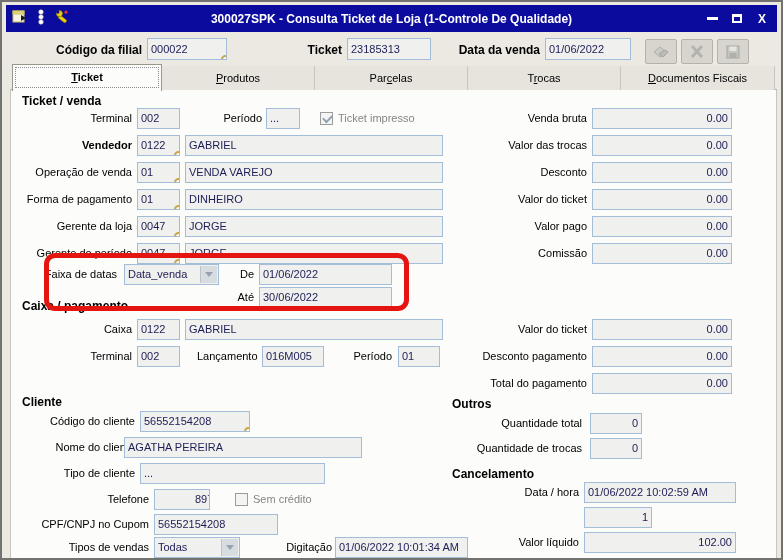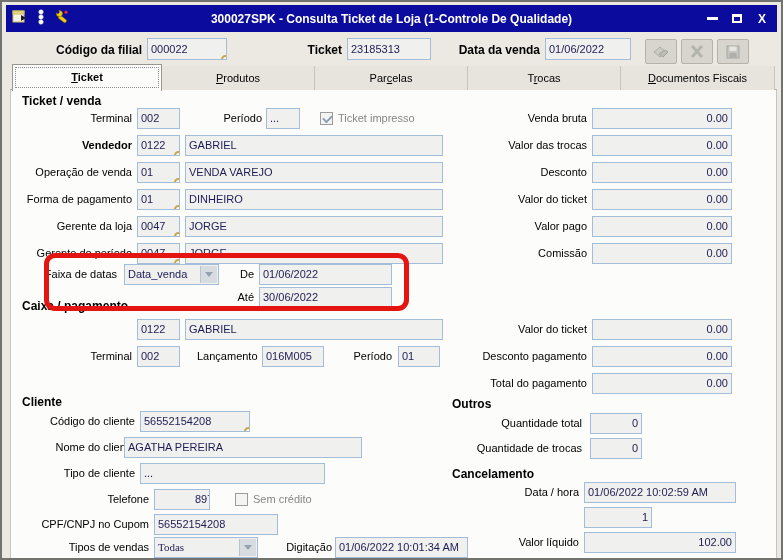--- a/index.html
+++ b/index.html
@@ -181,20 +181,21 @@
   <div class="fld num" style="left:590px;top:160px;width:140px;">0.00</div>
   <div class="lbl" style="left:430px;top:187px;width:155px;">Valor do ticket</div>
   <div class="fld num" style="left:590px;top:187px;width:140px;">0.00</div>
   <div class="lbl" style="left:430px;top:214px;width:155px;">Valor pago</div>
   <div class="fld num" style="left:590px;top:214px;width:140px;">0.00</div>
   <div class="lbl" style="left:430px;top:241px;width:155px;">Comissão</div>
   <div class="fld num" style="left:590px;top:241px;width:140px;">0.00</div>
 
   <div class="sechead" style="left:20px;top:297px;">Caixa / pagamento</div>
 
+  <div class="lbl" style="left:10px;top:317px;width:120px;">Caixa</div>
   <div class="fld" style="left:135px;top:317px;width:43px;">0122</div>
   <div class="fld" style="left:183px;top:317px;width:258px;">GABRIEL</div>
 
   <div class="lbl" style="left:10px;top:344px;width:120px;">Terminal</div>
   <div class="fld" style="left:135px;top:344px;width:43px;">002</div>
   <div class="lbl" style="left:195px;top:344px;width:60px;">Lançamento</div>
   <div class="fld" style="left:260px;top:344px;width:62px;">016M005</div>
   <div class="lbl" style="left:340px;top:344px;width:50px;">Período</div>
   <div class="fld" style="left:396px;top:344px;width:42px;">01</div>
 
@@ -218,21 +219,21 @@
 
   <div class="lbl" style="left:10px;top:487px;width:137px;">Telefone</div>
   <div class="fld" style="left:152px;top:487px;width:56px;padding-left:40px;">89758478</div>
   <span class="cbx" style="left:233px;top:491px;"></span>
   <div class="lbl left gray" style="left:251px;top:487px;width:80px;">Sem crédito</div>
 
   <div class="lbl" style="left:10px;top:512px;width:137px;">CPF/CNPJ no Cupom</div>
   <div class="fld" style="left:152px;top:512px;width:124px;">56552154208</div>
 
   <div class="lbl" style="left:10px;top:535px;width:137px;">Tipos de vendas</div>
-  <div class="fld" style="left:152px;top:535px;width:104px;padding-right:19px;font-family:Liberation Serif, serif;">
+  <div class="fld" style="left:152px;top:535px;width:86px;padding-right:19px;">
     <span>Todas</span>
     <span class="ddbtn"></span>
   </div>
   <div class="lbl" style="left:283px;top:535px;width:47px;">Digitação</div>
   <div class="fld" style="left:333px;top:535px;width:133px;">01/06/2022 10:01:34 AM</div>
 
   <div class="sechead" style="left:450px;top:395px;">Outros</div>
   <div class="lbl" style="left:430px;top:411px;width:150px;">Quantidade total</div>
   <div class="fld num" style="left:588px;top:411px;width:52px;">0</div>
   <div class="lbl" style="left:430px;top:436px;width:150px;">Quantidade de trocas</div>

